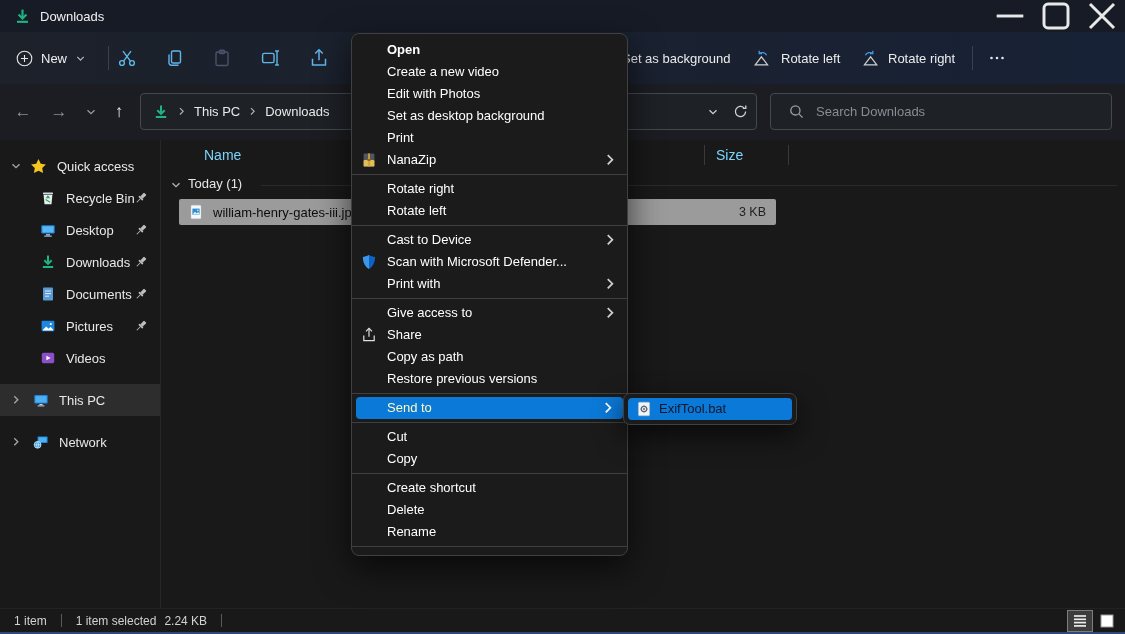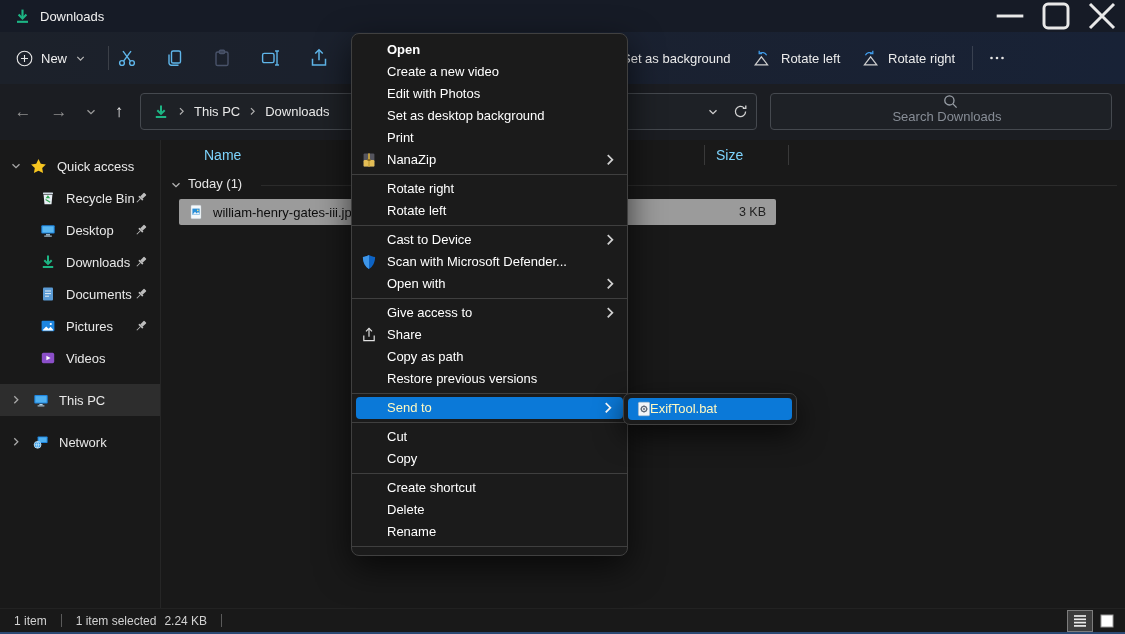--- a/index.html
+++ b/index.html
@@ -33,21 +33,21 @@
   .navrow { position:absolute; top:84px; left:0; right:0; height:56px; background:#1b1d22; }
   .nav-btn { position:absolute; top:16px; width:26px; height:24px; display:flex; align-items:center; justify-content:center; font-size:17px; }
   .nav-dim { color:#8f8f8f; } .nav-lit { color:#ececec; }
   .nav-chev { width:12px; height:12px; color:#9b9b9b; }
   .addr { position:absolute; left:140px; top:9px; width:617px; height:37px; border:1px solid #45494f; background:#1e2126; border-radius:4px; }
   .addr-inner { position:absolute; inset:0; display:flex; align-items:center; font-size:13px; color:#e8e8e8; }
   .addr-inner .fold-ic { width:16px; height:16px; margin-left:12px; }
   .crumb-chev { width:11px; height:11px; color:#b0b0b0; margin:0 7px; }
   .addr-right { position:absolute; right:8px; top:0; height:35px; display:flex; align-items:center; gap:14px; }
   .addr-right .icon { width:15px; height:15px; color:#cfcfcf; }
-  .search { position:absolute; left:770px; top:9px; width:342px; height:37px; border:1px solid #45494f; background:#1e2126; border-radius:4px; display:flex; align-items:center;flex-direction:column; }
+  .search { position:absolute; left:770px; top:9px; width:342px; height:37px; border:1px solid #45494f; background:#1e2126; border-radius:4px; display:flex; align-items:center; }
   .search .icon { width:15px; height:15px; margin-left:18px; color:#9aa0a8; }
   .search .ph { margin-left:12px; font-size:13px; color:#878d96; }
 
   
   .sidebar { position:absolute; left:0; top:140px; width:160px; bottom:26px; }
   .side-row { height:32px; display:flex; align-items:center; font-size:13px; color:#e8e8e8; position:relative; }
   .side-row .chev { width:12px; height:12px; margin-left:10px; color:#a8a8a8; flex:none; }
   .side-row .icon { width:16px; height:16px; flex:none; }
   .side-row .lbl { margin-left:10px; white-space:nowrap; }
   .qa-star { margin-left:8px; width:17px; height:17px; }
@@ -89,21 +89,21 @@
   .mi { position:relative; height:22px; line-height:22px; padding-left:35px; font-size:13px; color:#ffffff; white-space:nowrap; }
   .mi.bold { font-weight:bold; }
   .mi-icon { position:absolute; left:9px; top:3px; width:16px; height:16px; color:#e0e0e0; }
   .mi-arrow { position:absolute; right:9px; top:3px; width:16px; height:16px; color:#cfcfcf; }
   .msep { height:1px; background:rgba(255,255,255,.16); margin:3px 0; }
   .mi.hl { margin:0 4px; padding-left:31px; background:#0b79d8; border-radius:4px; color:#fef9c3; }
   .mi.hl .mi-arrow { color:#fff; right:7px; }
 
   
   .submenu { position:absolute; left:623px; top:393px; width:174px; background:#1b1b1b; border:1px solid #404040; border-radius:7px; box-shadow:0 10px 28px rgba(0,0,0,.65); padding:4px; z-index:101; }
-  .smi { position:relative; height:22px; line-height:22px; background:#0b79d8; border-radius:4px; color:#fef9c3; padding-left:22px; font-size:13px; }
+  .smi { position:relative; height:22px; line-height:22px; background:#0b79d8; border-radius:4px; color:#0f172a; padding-left:31px; font-size:13px; }
   .smi .mi-icon { left:8px; }
 
   .icon svg, .mi-icon svg, .mi-arrow svg, .chev svg, .pin svg, .qa-star svg,
   .fold-ic svg, .crumb-chev svg, .nav-chev svg, .app-icon svg, .win-btn svg { width:100%; height:100%; display:block; }
 </style>
 </head>
 <body>
 
 <div class="window">
 
@@ -561,21 +561,21 @@
     <div class="mi">
       <span class="mi-icon">
           <svg viewBox="0 0 16 16">
             <path d="M8 1.1c1.9 1.1 4 1.8 6.1 1.8 0 5.5-2.3 9.6-6.1 12-3.8-2.4-6.1-6.5-6.1-12C4 2.9 6.1 2.2 8 1.1z" fill="#0d63c4"></path>
             <path d="M8 1.1v13.8C4.2 12.5 1.9 8.4 1.9 2.9 4 2.9 6.1 2.2 8 1.1z" fill="#3e95e8"></path>
           </svg>
         </span>
       <span>Scan with Microsoft Defender...</span>
     </div>
     <div class="mi">
-      <span>Open with</span>
+      <span>Print with</span>
       <span class="mi-arrow">
           <svg viewBox="0 0 12 12">
             <path d="M4.3 2.3L7.8 5.8 4.3 9.3" fill="none" stroke="currentColor" stroke-width="1.3"></path>
           </svg>
         </span>
     </div>
     <div class="msep"></div>
     <div class="mi">
       <span>Give access to</span>
       <span class="mi-arrow">

